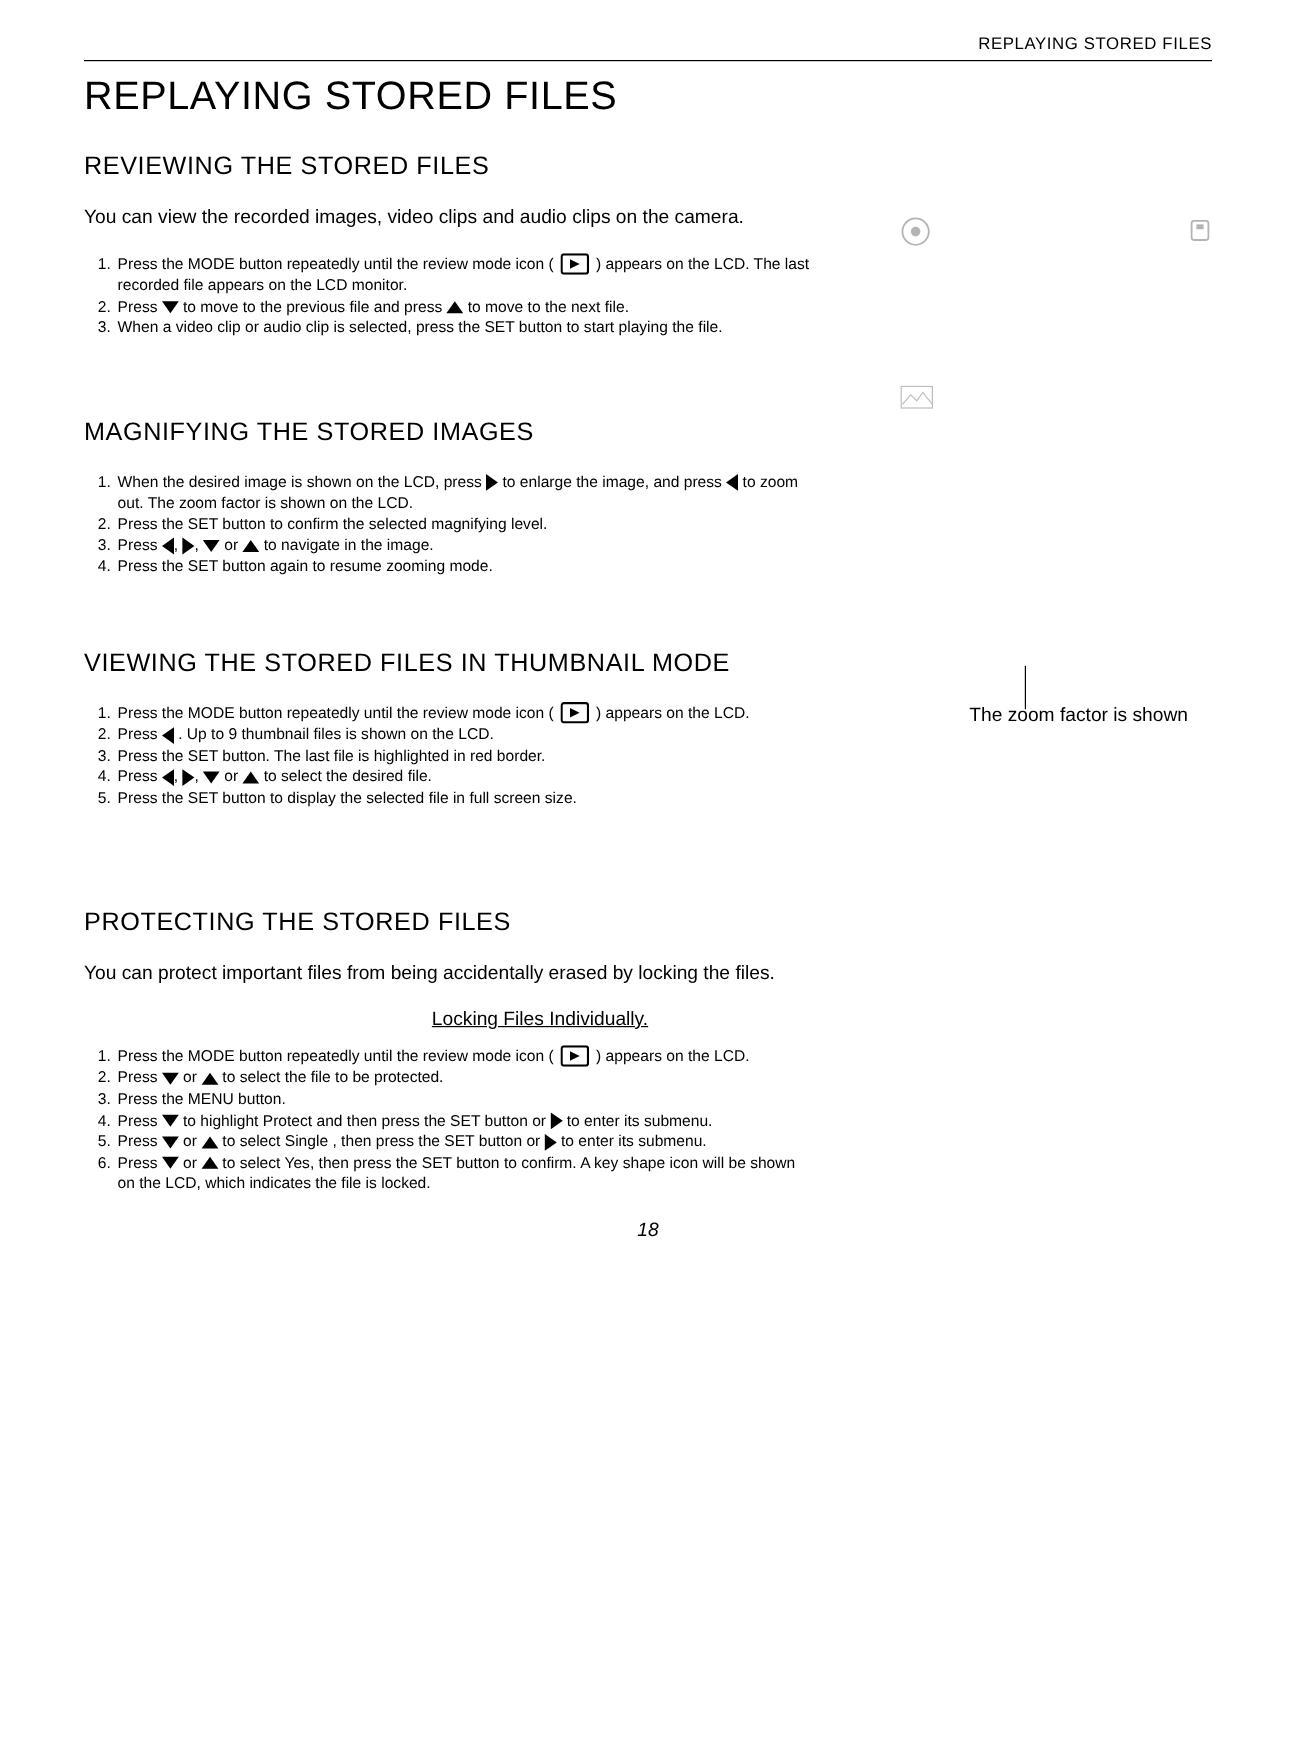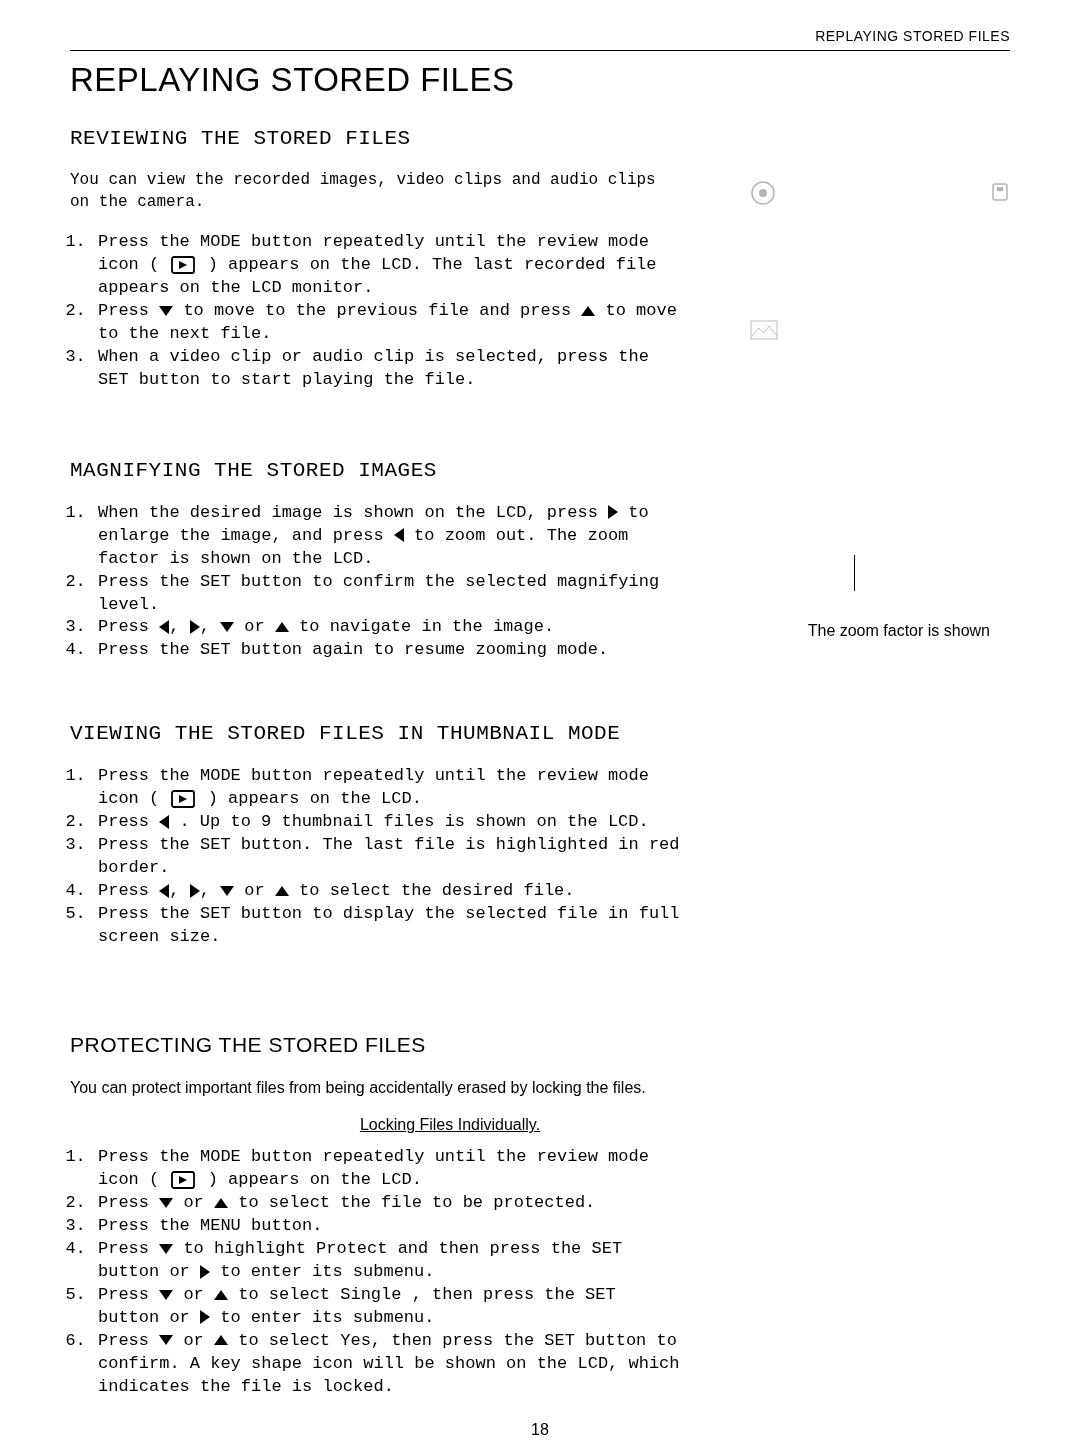--- a/index.html
+++ b/index.html
@@ -30,47 +30,47 @@
     margin: 10px 0 18px 0;
   }
   h2 {
     font-size: 21px;
     font-weight: 400;
     letter-spacing: 0.5px;
     margin: 28px 0 20px 0;
   }
   .body-col {
     width: 610px;
-    font-family: Liberation Mono, monospace;
   }
   p.lead {
     font-size: 16px;
     line-height: 1.35;
     margin-bottom: 18px;
   }
   ol {
     list-style: decimal;
     padding-left: 26px;
-    font-size: 17px;
+    font-size: 13px;
     line-height: 1.35;
   }
   ol li {
     padding-left: 2px;
     margin-bottom: 0px;
   }
   .subhead {
     text-decoration: underline;
     font-size: 16px;
     margin: 14px 0 12px 0;
     text-align: center;
   }
   .page-num {
     text-align: center;
     font-size: 16px;
     margin-top: 22px;
+    font-style: italic;
   }
   .tri {
     display: inline-block;
     width: 0; height: 0;
     vertical-align: middle;
   }
   .tri-down { border-left:7px solid transparent; border-right:7px solid transparent; border-top:10px solid #000; }
   .tri-up   { border-left:7px solid transparent; border-right:7px solid transparent; border-bottom:10px solid #000; }
   .tri-left { border-top:7px solid transparent; border-bottom:7px solid transparent; border-right:10px solid #000; }
   .tri-right{ border-top:7px solid transparent; border-bottom:7px solid transparent; border-left:10px solid #000; }
@@ -85,21 +85,21 @@
     right: 70px;
     top: 180px;
     width: 260px;
   }
   .fig-icon {
     margin-bottom: 18px;
   }
   .zoom-caption {
     position: absolute;
     right: 90px;
-    top: 622px;
+    top: 588px;
     font-size: 16px;
     text-align: right;
   }
   .zoom-line {
     position: absolute;
     right: 225px;
     top: 555px;
     width: 1px; height: 36px;
     background: #000;
   }

